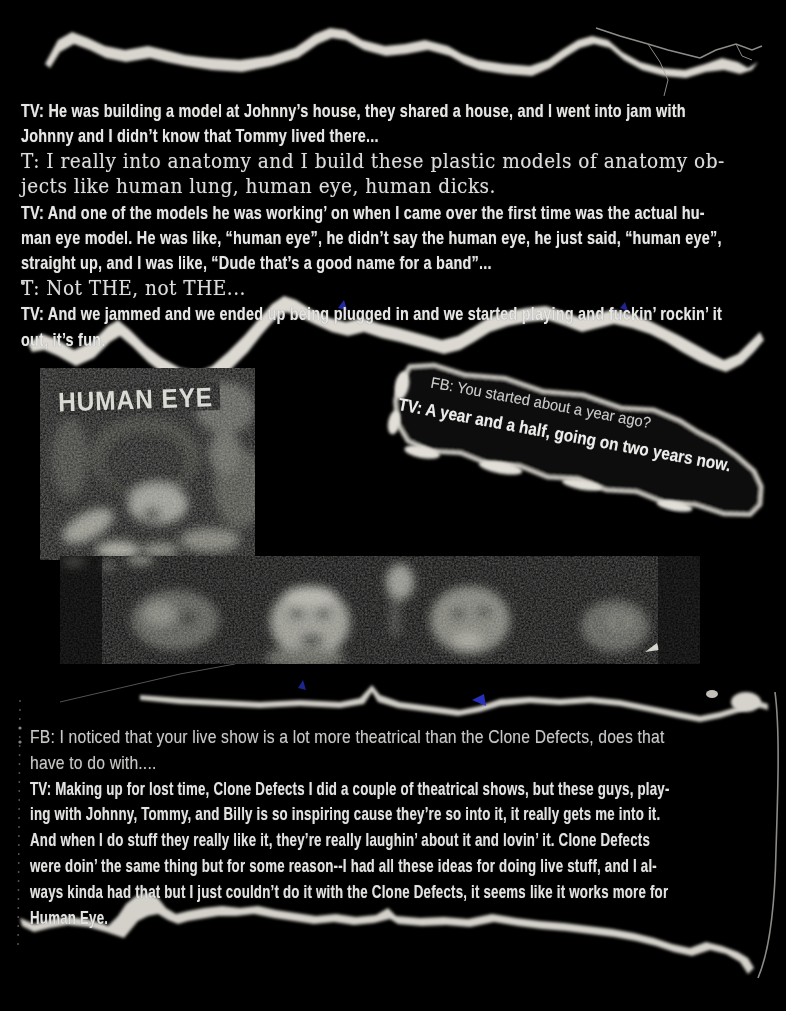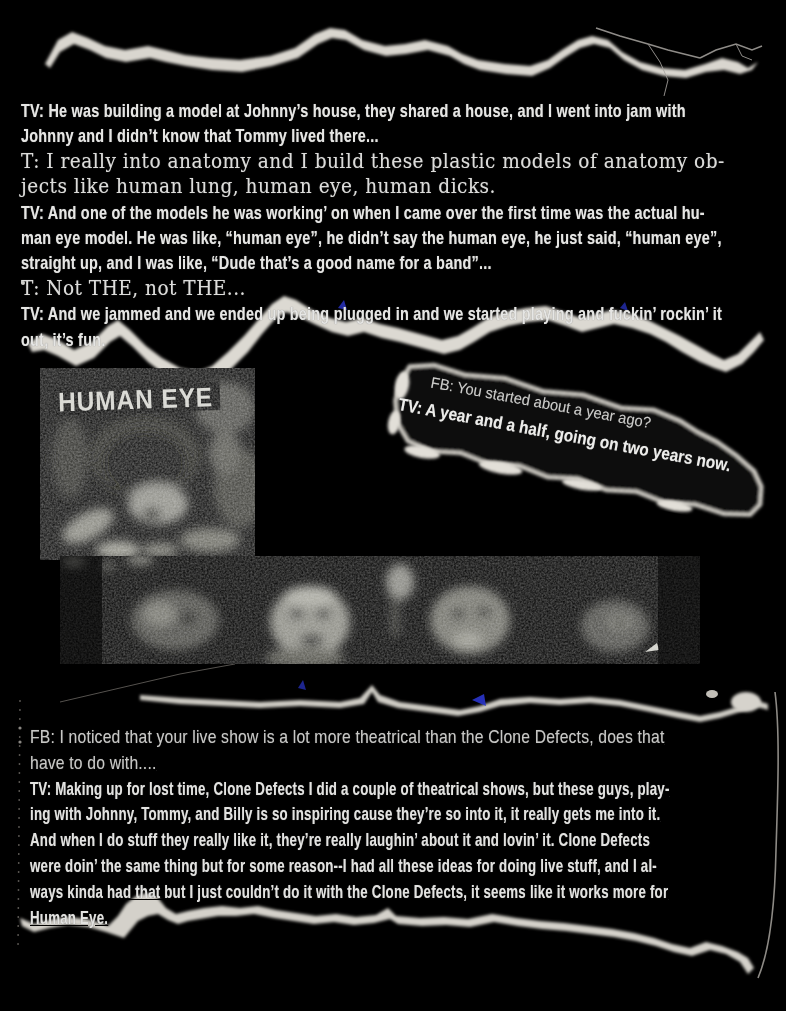--- a/index.html
+++ b/index.html
@@ -13,21 +13,21 @@
     text-shadow:0 0 1px #777;}
   .tvB{font-family:"Liberation Sans",sans-serif;font-weight:bold;font-size:19px;
     color:#e2e2e0;transform:scaleX(.70);letter-spacing:.3px;
     text-shadow:0 0 1px #666;}
   .t{font-family:"DejaVu Serif","Liberation Serif",serif;font-size:19.5px;
     color:#dcdcda;transform:scaleX(.95);letter-spacing:.5px;text-shadow:0 0 1px #666;}
   .fb{font-family:"Liberation Sans",sans-serif;font-size:18.5px;color:#c7c7c5;
     transform:scaleX(.85);letter-spacing:.2px;text-shadow:0 0 1px #555;}
   #top-text-block{left:21px;top:70px;width:753px;margin-top:28px;}
   #top-text-block .ln{height:25.4px;line-height:25.4px;}
-  #bottom-text-block{left:30px;top:724px;width:756px;text-decoration:underline;}
+  #bottom-text-block{left:30px;top:724px;width:756px;}
   #bottom-text-block .ln{height:25.8px;line-height:25.8px;}
   
   #qa-strip{left:398px;top:352px;width:390px;height:108px;
     transform:rotate(10.5deg);transform-origin:0 0;}
   #qa-strip .sline1{position:absolute;left:38px;top:15px;font-size:15.5px;
     color:#cbcbc9;transform:scaleX(.95);transform-origin:0 0;white-space:nowrap;
     text-shadow:0 0 1px #555;}
   #qa-strip .sline2{position:absolute;left:10px;top:41px;font-size:17.5px;font-weight:bold;
     color:#ececea;transform:scaleX(.88);transform-origin:0 0;white-space:nowrap;
     text-shadow:0 0 1px #777;}

